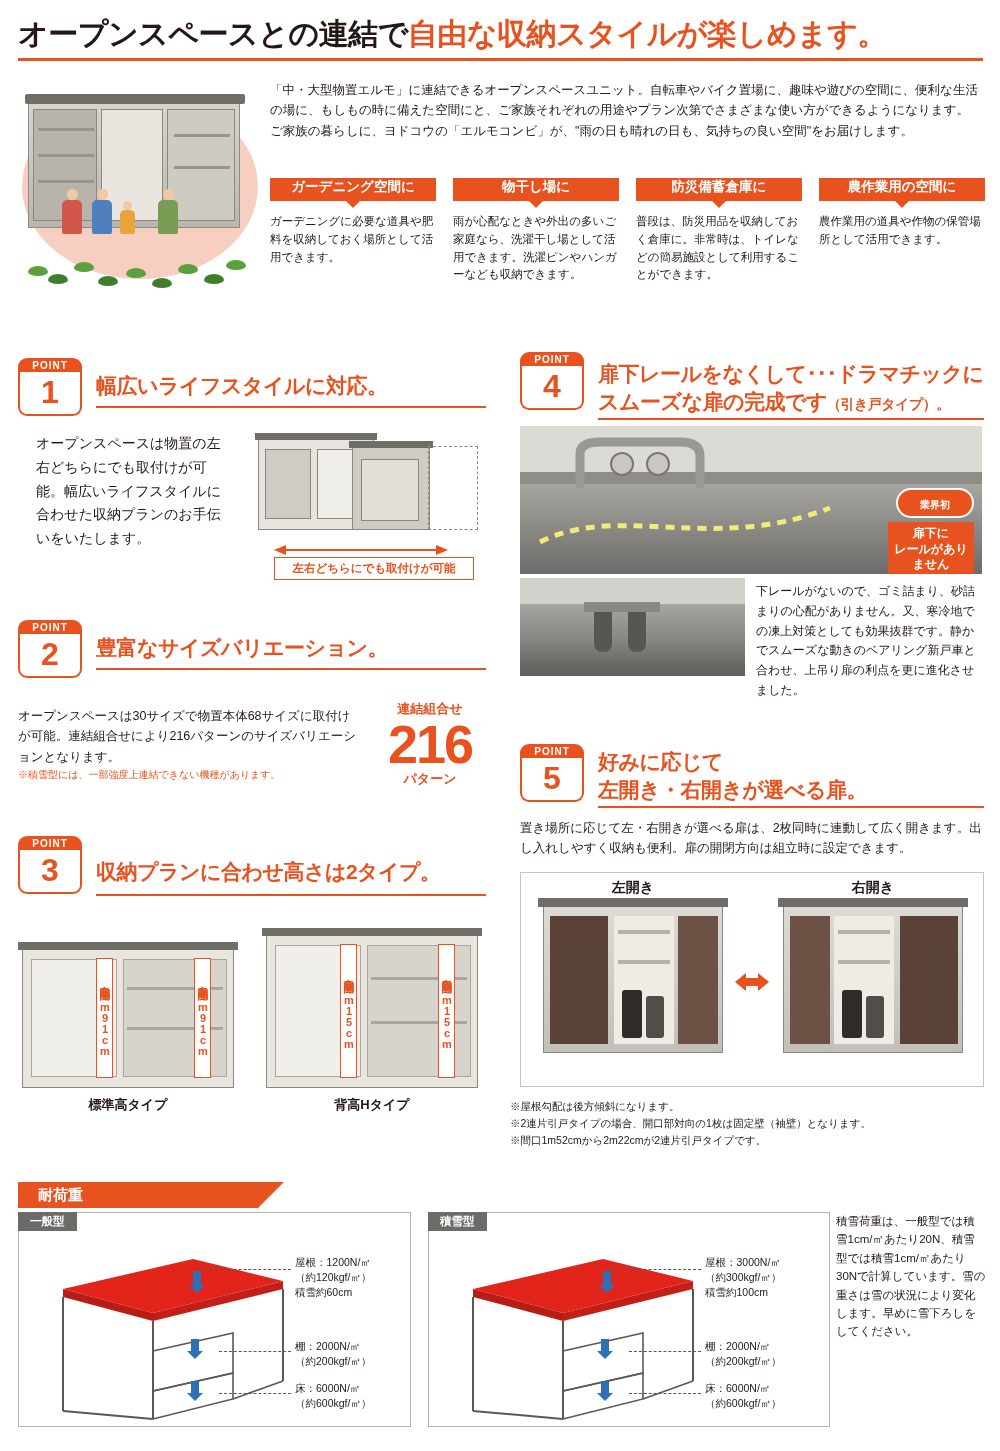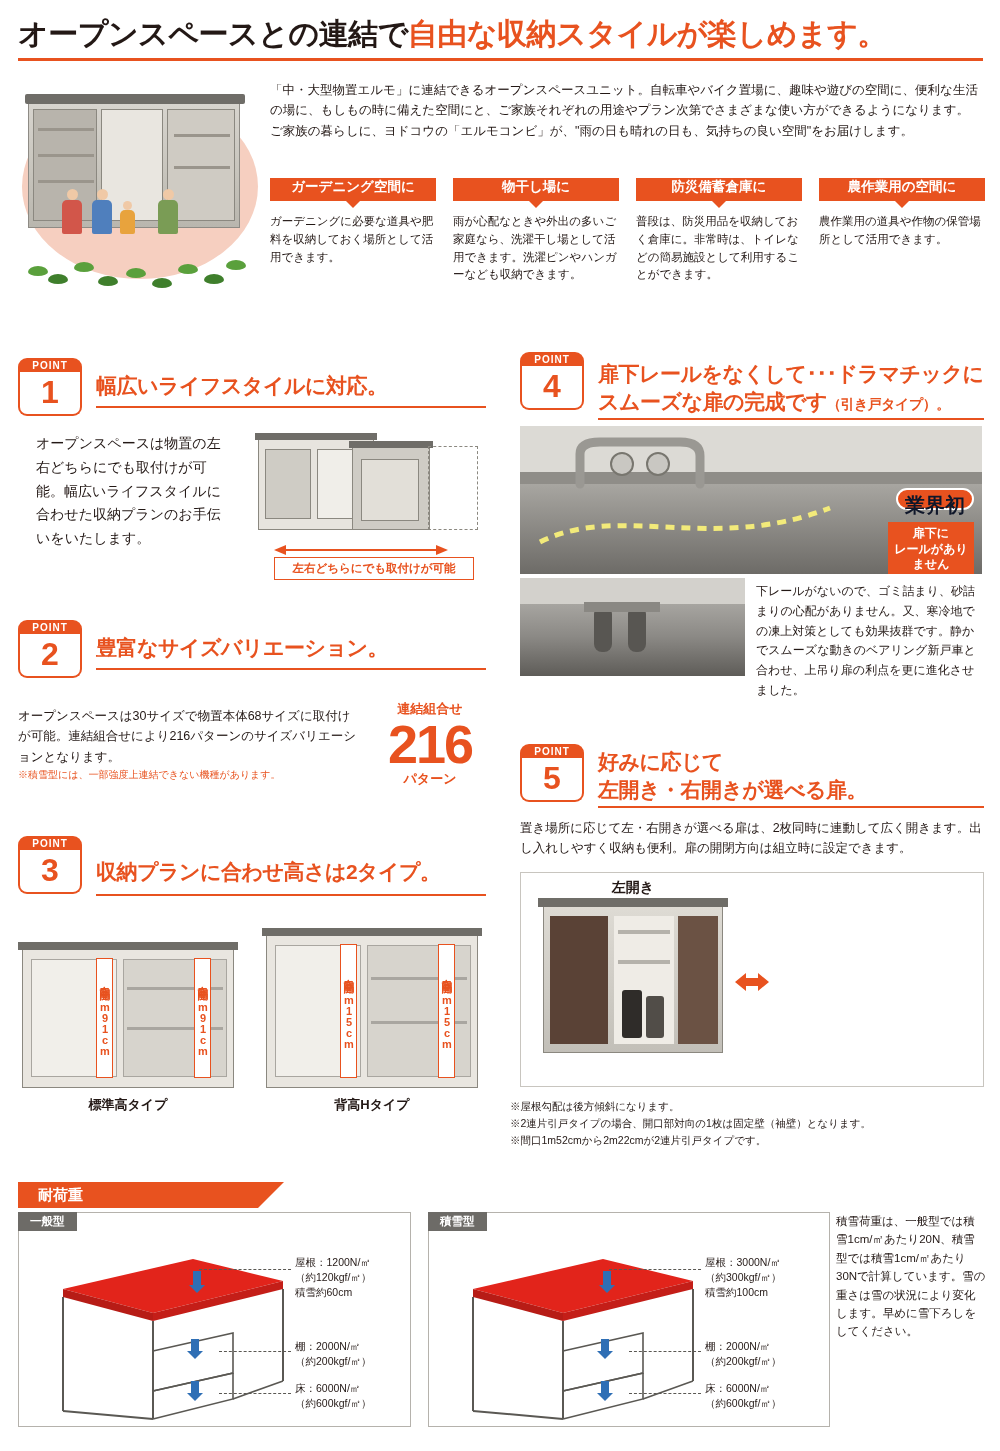--- a/index.html
+++ b/index.html
@@ -158,22 +158,22 @@
   .p4-photo {
     position:absolute; left:520px; top:426px; width:462px; height:148px;
     background:linear-gradient(180deg,#cfcdc8 0%, #a7a5a0 40%, #6d6b67 100%);
     overflow:hidden;
   }
   .p4-photo2 {
     position:absolute; left:520px; top:578px; width:225px; height:98px;
     background:linear-gradient(180deg,#bdbbb6 0%, #8b8985 60%, #5e5c58 100%);
   }
   .badge-first {
-    position:absolute; right:8px; top:62px; width:78px; height:22px;
-    background:#e8521f; color:#0f172a; font-weight:bold; font-size:20px;
+    position:absolute; right:8px; top:62px; width:78px; height:30px;
+    background:#e8521f; color:#ffffff; font-weight:bold; font-size:10px;
     border-radius:15px; text-align:center; line-height:30px;
     border:2px solid #fff;
   }
   .callout-rail {
     position:absolute; right:8px; top:96px; width:86px;
     background:#e8521f; color:#fff; font-weight:bold; font-size:12px;
     text-align:center; padding:4px 2px; line-height:1.3;
   }
   .p4-text { position:absolute; left:756px; top:582px; width:226px; font-size:12px; line-height:1.65; }
 
@@ -425,20 +425,34 @@
     <div class="shed5">
       <div class="rf"></div>
       <div class="door" style="left:6px;"></div>
       <div class="inside" style="left:70px;">
         <div style="position:absolute;left:4px;top:14px;width:52px;height:4px;background:#b5b2ab;"></div>
         <div style="position:absolute;left:4px;top:44px;width:52px;height:4px;background:#b5b2ab;"></div>
         <div style="position:absolute;left:8px;top:74px;width:20px;height:48px;background:#2f2c29;border-radius:3px;"></div>
         <div style="position:absolute;left:32px;top:80px;width:18px;height:42px;background:#514d48;border-radius:3px;"></div>
       </div>
       <div class="door" style="left:134px;width:40px;background:#6b5244;"></div>
+    </div>
+  </div>
+  <div class="p5-half" style="left:240px;">
+    <div class="p5-cap">右開き</div>
+    <div class="shed5">
+      <div class="rf"></div>
+      <div class="door" style="left:6px;width:40px;background:#6b5244;"></div>
+      <div class="inside" style="left:50px;">
+        <div style="position:absolute;left:4px;top:14px;width:52px;height:4px;background:#b5b2ab;"></div>
+        <div style="position:absolute;left:4px;top:44px;width:52px;height:4px;background:#b5b2ab;"></div>
+        <div style="position:absolute;left:8px;top:74px;width:20px;height:48px;background:#2f2c29;border-radius:3px;"></div>
+        <div style="position:absolute;left:32px;top:80px;width:18px;height:42px;background:#514d48;border-radius:3px;"></div>
+      </div>
+      <div class="door" style="left:116px;"></div>
     </div>
   </div>
   <div class="swap-arrow">
     <svg width="34" height="22" viewBox="0 0 34 22" xmlns="http://www.w3.org/2000/svg">
       <polygon points="0,11 11,2 11,7 23,7 23,2 34,11 23,20 23,15 11,15 11,20" fill="#e8521f"></polygon>
     </svg>
   </div>
 </div>
 
 <div class="p5-notes">

